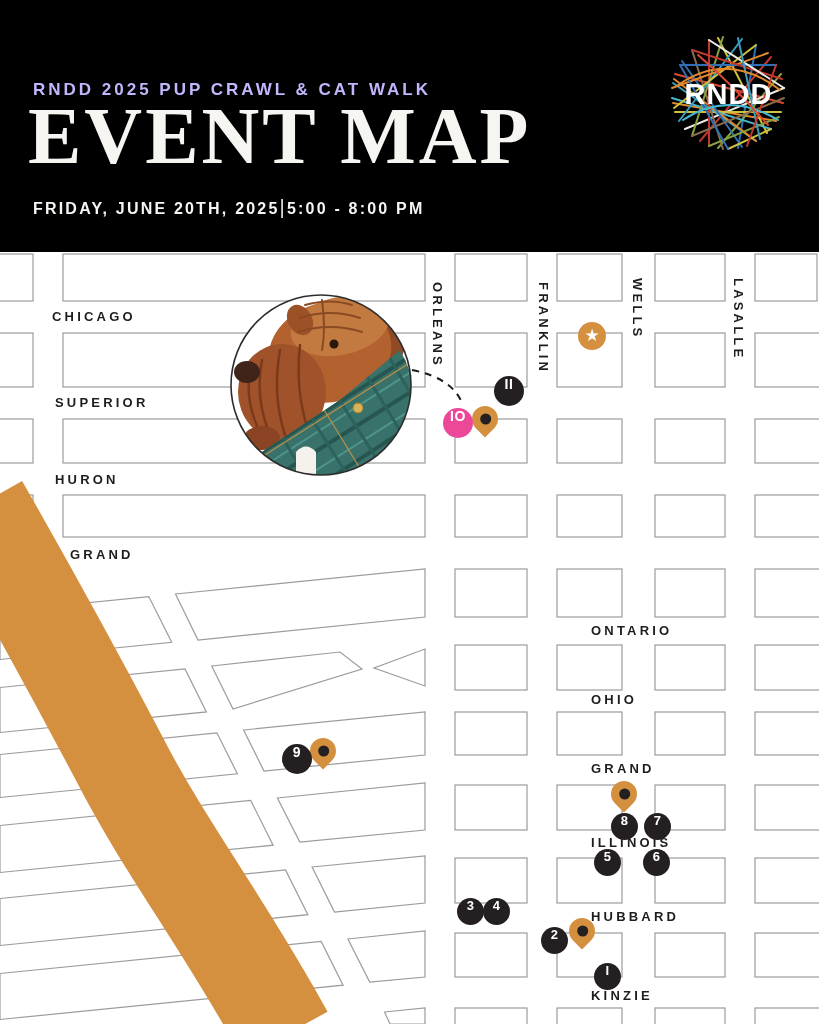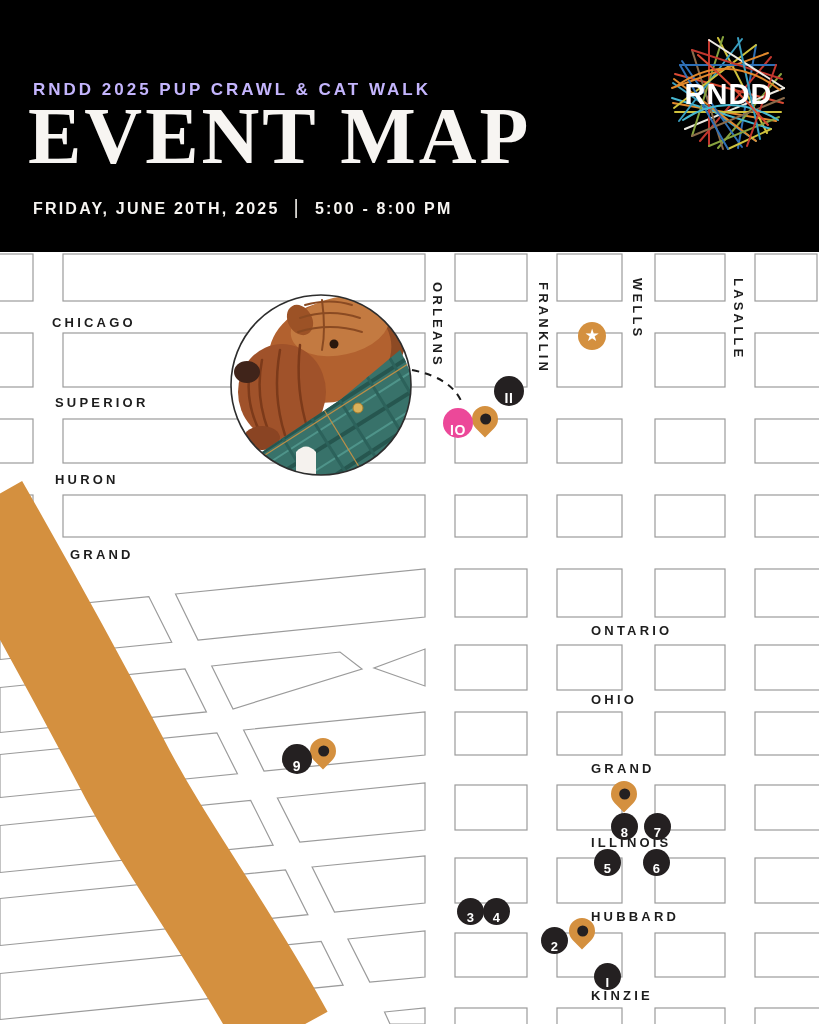--- a/index.html
+++ b/index.html
@@ -3,36 +3,36 @@
 <meta charset="utf-8">
 <style>
   html,body{margin:0;padding:0;background:#e8e8e8;}
   .poster{position:relative;width:819px;height:1024px;background:#ffffff;overflow:hidden;
           font-family:"Liberation Sans", sans-serif;}
   
   .header{position:absolute;left:0;top:0;width:819px;height:252px;background:#000000;color:#fff;}
   .kicker{position:absolute;left:33px;top:80px;font-size:17px;font-weight:700;letter-spacing:3px;color:#c4b5fd;}
   .title{position:absolute;left:28px;top:94px;margin:0;font-family:"Liberation Serif", serif;
          font-weight:700;font-size:80px;line-height:1.05;letter-spacing:3px;color:#f7f5f2;}
-  .schedule{position:absolute;left:33px;top:197px;display:flex;align-items:center;gap:14px;
+  .schedule{position:absolute;left:33px;top:197px;display:flex;align-items:center;
             font-size:16px;font-weight:700;letter-spacing:2.2px;color:#f7f5f2;}
   .schedule .sep{font-weight:400;font-size:20px;transform:translateY(-1px);color:#e9e6e2;}
   .logo{position:absolute;left:668px;top:30px;width:121px;height:132px;}
   .logo svg{position:absolute;left:0;top:0;}
   .logo-text{position:absolute;left:0;top:48px;width:121px;text-align:center;
              font-size:29px;font-weight:700;letter-spacing:1px;color:#ffffff;}
   
   .map{position:absolute;left:0;top:252px;width:819px;height:772px;background:#ffffff;}
   .map svg.base{position:absolute;left:0;top:0;}
   .street{position:absolute;font-size:13px;font-weight:700;letter-spacing:3.2px;color:#1d1d1d;white-space:nowrap;}
   .street.v{transform:rotate(90deg);transform-origin:left top;}
   .street.r{width:180px;text-align:left;}
   
   .stop{position:absolute;width:27px;height:27px;border-radius:50%;background:#242021;color:#fff;
-        display:flex;align-items:flex-end;justify-content:center;
+        display:flex;align-items:flex-start;justify-content:center;
         font-size:13px;font-weight:700;letter-spacing:0.5px;}
   .stop.big{width:30px;height:30px;font-size:14px;}
   .stop.orange{background:#ec4899;}
   .star-stop{position:absolute;width:28px;height:28px;border-radius:50%;background:#D4903F;color:#ffffff;
              display:flex;align-items:center;justify-content:center;}
   .star-stop span{font-size:17px;line-height:1;transform:translateY(-1px);}
   .pin{position:absolute;width:26px;height:26px;background:#D4903F;
        border-radius:50% 50% 50% 0;transform:rotate(-45deg);}
   .pin::after{content:"";position:absolute;left:7.5px;top:7.5px;width:11px;height:11px;
               border-radius:50%;background:#242021;}
@@ -230,21 +230,21 @@
                 <line x1="315" y1="395" x2="372" y2="488"></line>
             </g>
           </g>
           <circle cx="358" cy="408" r="5" fill="#d9b25c" stroke="#a67c2e" stroke-width="1"></circle>
           <path d="M296 492 L296 452 Q306 441 316 452 L316 492 Z" fill="#f5f2ee"></path>
         </g>
         <circle cx="321" cy="385" r="90" fill="none" stroke="#2d2d2d" stroke-width="1.6"></circle>
       </g>
     </svg>
 
-    <div class="street" style="left:52px;top:63px">CHICAGO</div>
+    <div class="street" style="left:52px;top:57px">CHICAGO</div>
     <div class="street" style="left:55px;top:143px">SUPERIOR</div>
     <div class="street" style="left:55px;top:220px">HURON</div>
     <div class="street" style="left:70px;top:295px">GRAND</div>
     <div class="street r" style="left:591px;top:371px">ONTARIO</div>
     <div class="street r" style="left:591px;top:440px">OHIO</div>
     <div class="street r" style="left:591px;top:509px">GRAND</div>
     <div class="street r" style="left:591px;top:583px">ILLINOIS</div>
     <div class="street r" style="left:591px;top:657px">HUBBARD</div>
     <div class="street r" style="left:591px;top:736px">KINZIE</div>
 

